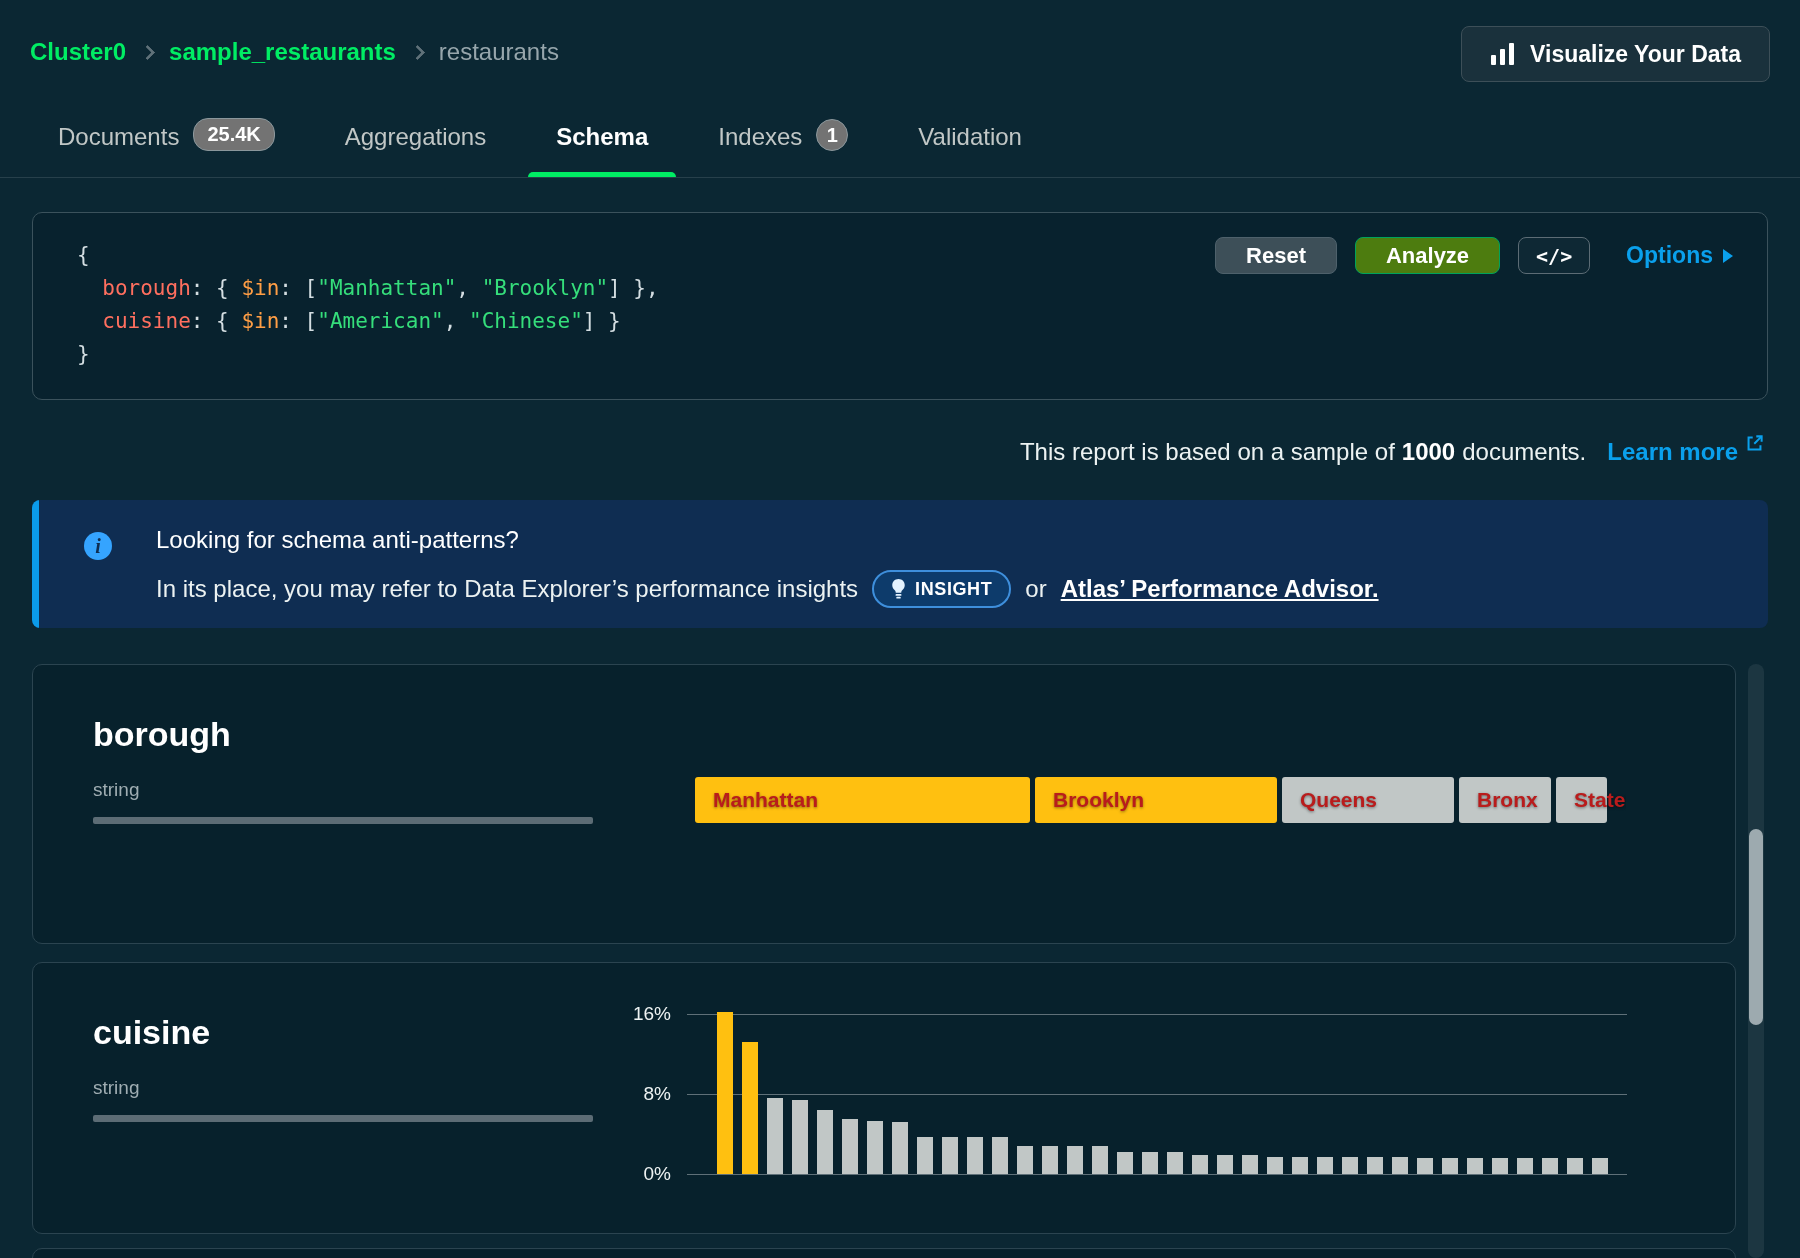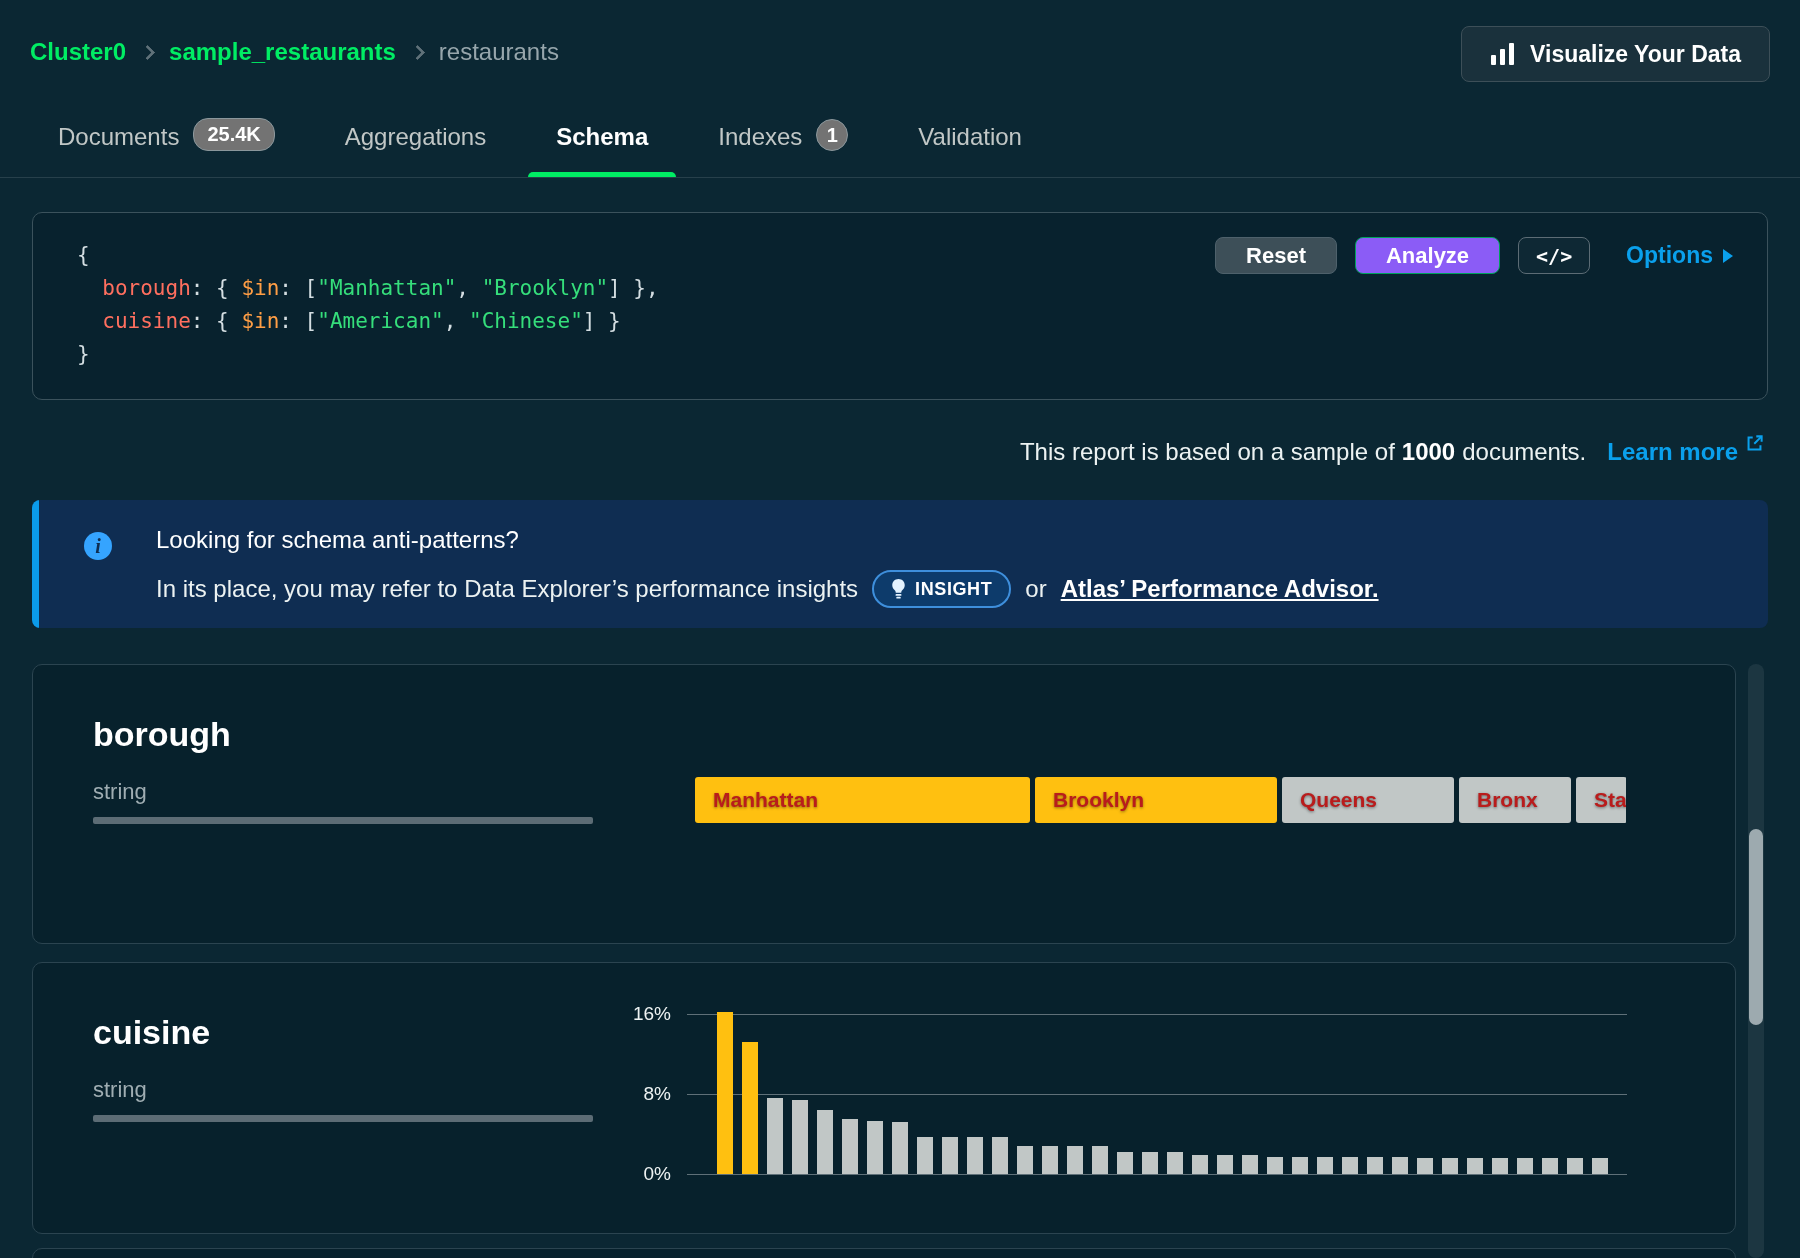--- a/index.html
+++ b/index.html
@@ -40,21 +40,21 @@
   .query-code { position:absolute; left:44px; top:26px; margin:0; font-family:"DejaVu Sans Mono", monospace; font-size:21px; line-height:33px; }
   .code-line { white-space:pre; }
   .tok-p { color:#D4DEE2; }
   .tok-field { color:#FF6F5F; }
   .tok-op { color:#FF9E45; }
   .tok-str { color:#35DE7B; }
 
   .query-actions { position:absolute; top:24px; right:28px; display:flex; align-items:center; gap:18px; }
   .btn { height:37px; border-radius:8px; font-size:22px; font-weight:700; color:#fff; font-family:inherit; cursor:pointer; }
   .btn.secondary { background:#3D4F58; border:1px solid #4E616B; padding:0 30px; }
-  .btn.primary { background:#8b5cf6; border:1px solid #00A35C; padding:0 30px; }
+  .btn.primary { background:#4d7c0f; border:1px solid #00A35C; padding:0 30px; }
   .btn.icon-btn { width:72px; background:#0E2834; border:1px solid #5C6C75; font-family:"DejaVu Sans Mono", monospace; font-size:20px; font-weight:700; }
   .options-link { background:none; border:none; color:#0AA0EC; font-size:23px; font-weight:700; display:flex; align-items:center; gap:10px; cursor:pointer; font-family:inherit; margin-left:12px; }
   .tri { width:0; height:0; border-left:10px solid #0AA0EC; border-top:7px solid transparent; border-bottom:7px solid transparent; }
 
   
   .sample-note { position:absolute; top:438px; right:36px; font-size:24px; color:#ECF2F2; display:flex; gap:7px; align-items:flex-start; }
   .sample-note strong { color:#fff; }
   .learn-more { color:#0AA0EC; font-weight:700; display:flex; gap:7px; margin-left:14px; cursor:pointer; text-decoration:none; }
   .learn-more svg { margin-top:-4px; }
 
@@ -68,21 +68,21 @@
   .insight-pill { display:flex; align-items:center; gap:9px; height:38px; padding:0 17px; border-radius:19px; background:#0D3B6B; border:2px solid #3E8FDC; font-size:18px; font-weight:700; letter-spacing:0.6px; color:#fff; cursor:pointer; }
   .advisor-link { color:#fff; font-weight:700; text-decoration:underline; cursor:pointer; }
 
   
   .field-card { position:absolute; left:32px; width:1704px; background:#07212C; border:1px solid #2B4450; border-radius:10px; }
   .card-borough { top:664px; height:280px; }
   .card-cuisine { top:962px; height:272px; }
   .card-partial { top:1248px; height:60px; }
 
   .field-name { position:absolute; left:60px; top:50px; margin:0; font-size:34px; font-weight:700; color:#fff; }
-  .field-type { position:absolute; left:60px; top:114px; font-size:22px; color:#9FADB2; cursor:pointer; }
+  .field-type { position:absolute; left:60px; top:114px; font-size:19px; color:#9FADB2; cursor:pointer; }
   .type-bar { position:absolute; left:60px; top:152px; width:500px; height:7px; background:#5C6C75; border-radius:2px; }
 
   .stacked-bar { position:absolute; left:662px; top:112px; height:46px; width:931px; display:flex; gap:5px; overflow:hidden; }
   .seg { height:100%; display:flex; align-items:center; border-radius:3px; flex:none; }
   .seg-label { padding-left:18px; font-size:21px; font-weight:700; color:#b91c1c; text-shadow:0 1px 3px rgba(0,0,0,0.45); white-space:nowrap; }
 
   .bar-chart { position:absolute; left:654px; top:51px; width:940px; height:161px; }
   .gridline { position:absolute; left:0; right:0; height:1px; background:#5F7078; }
   .gridline.g0 { top:0; } .gridline.g1 { top:80px; } .gridline.g2 { top:160px; }
   .ylabel { position:absolute; left:-78px; width:62px; text-align:right; font-size:19px; color:#EDF2F2; }
@@ -189,21 +189,21 @@
   <div class="stacked-bar">
       <div class="seg" style="width: 335px; background: rgb(255, 192, 16);">
         <span class="seg-label">Manhattan</span>
       </div>
       <div class="seg" style="width: 242px; background: rgb(255, 192, 16);">
         <span class="seg-label">Brooklyn</span>
       </div>
       <div class="seg" style="width: 172px; background: rgb(193, 199, 198);">
         <span class="seg-label">Queens</span>
       </div>
-      <div class="seg" style="width: 112px; background: rgb(193, 199, 198);">
+      <div class="seg" style="width: 92px; background: rgb(193, 199, 198);">
         <span class="seg-label">Bronx</span>
       </div>
       <div class="seg" style="width: 51px; background: rgb(193, 199, 198);">
         <span class="seg-label">Staten Island</span>
       </div>
     </div>
 </section>
 
 <section class="field-card card-cuisine">
   <h2 class="field-name">cuisine</h2>

